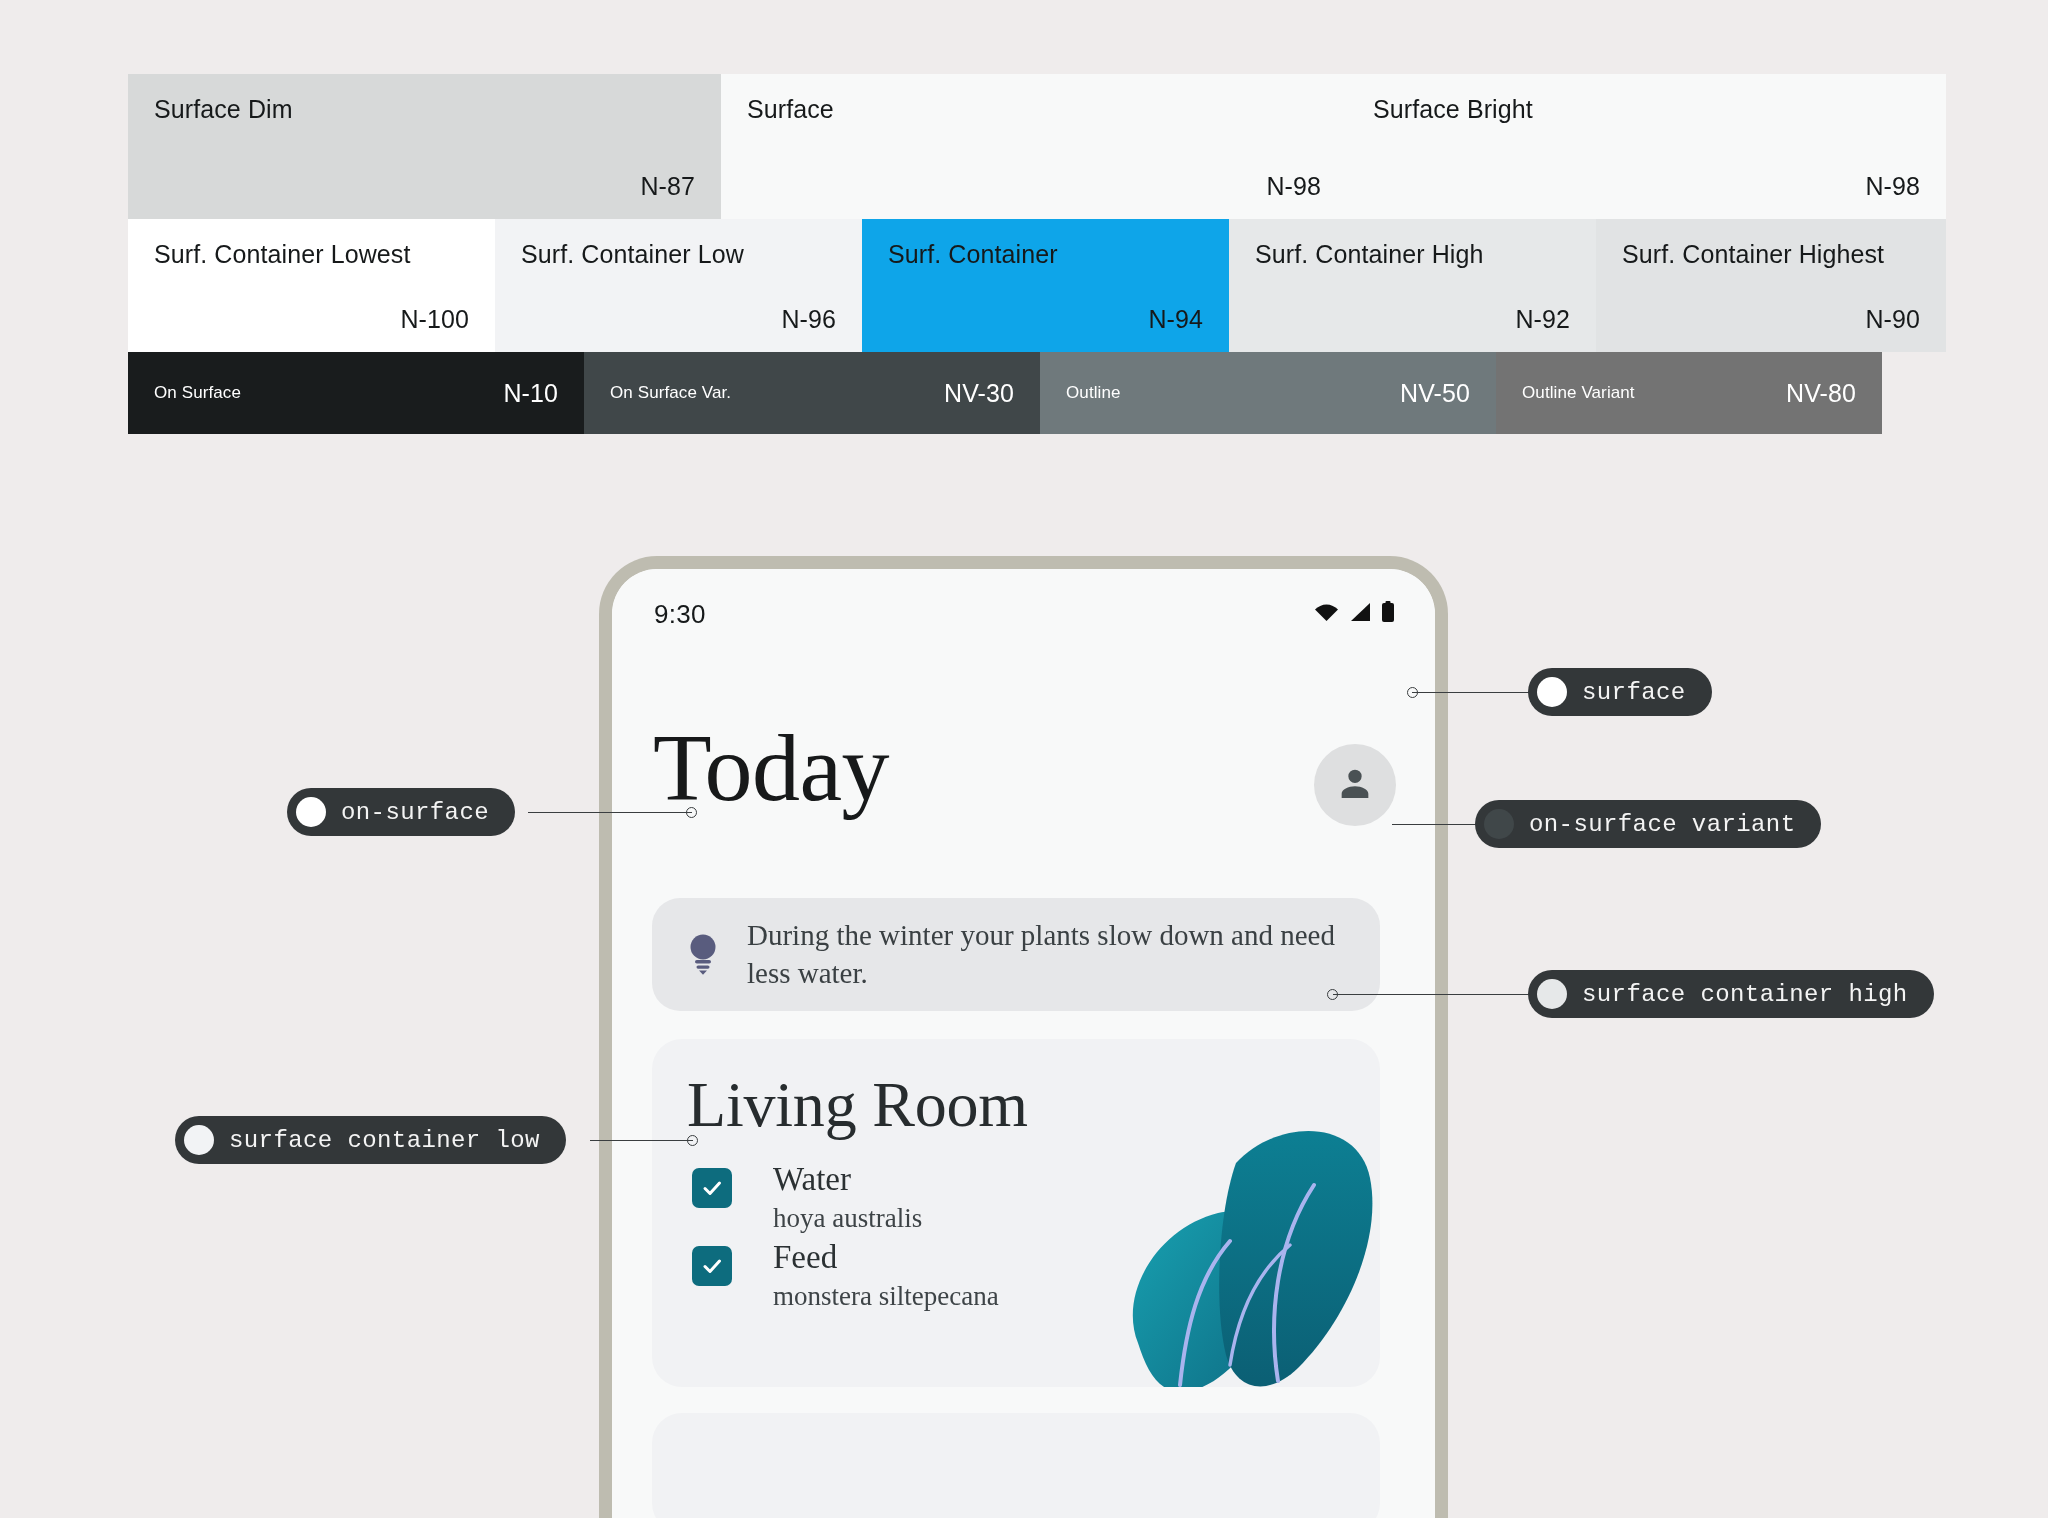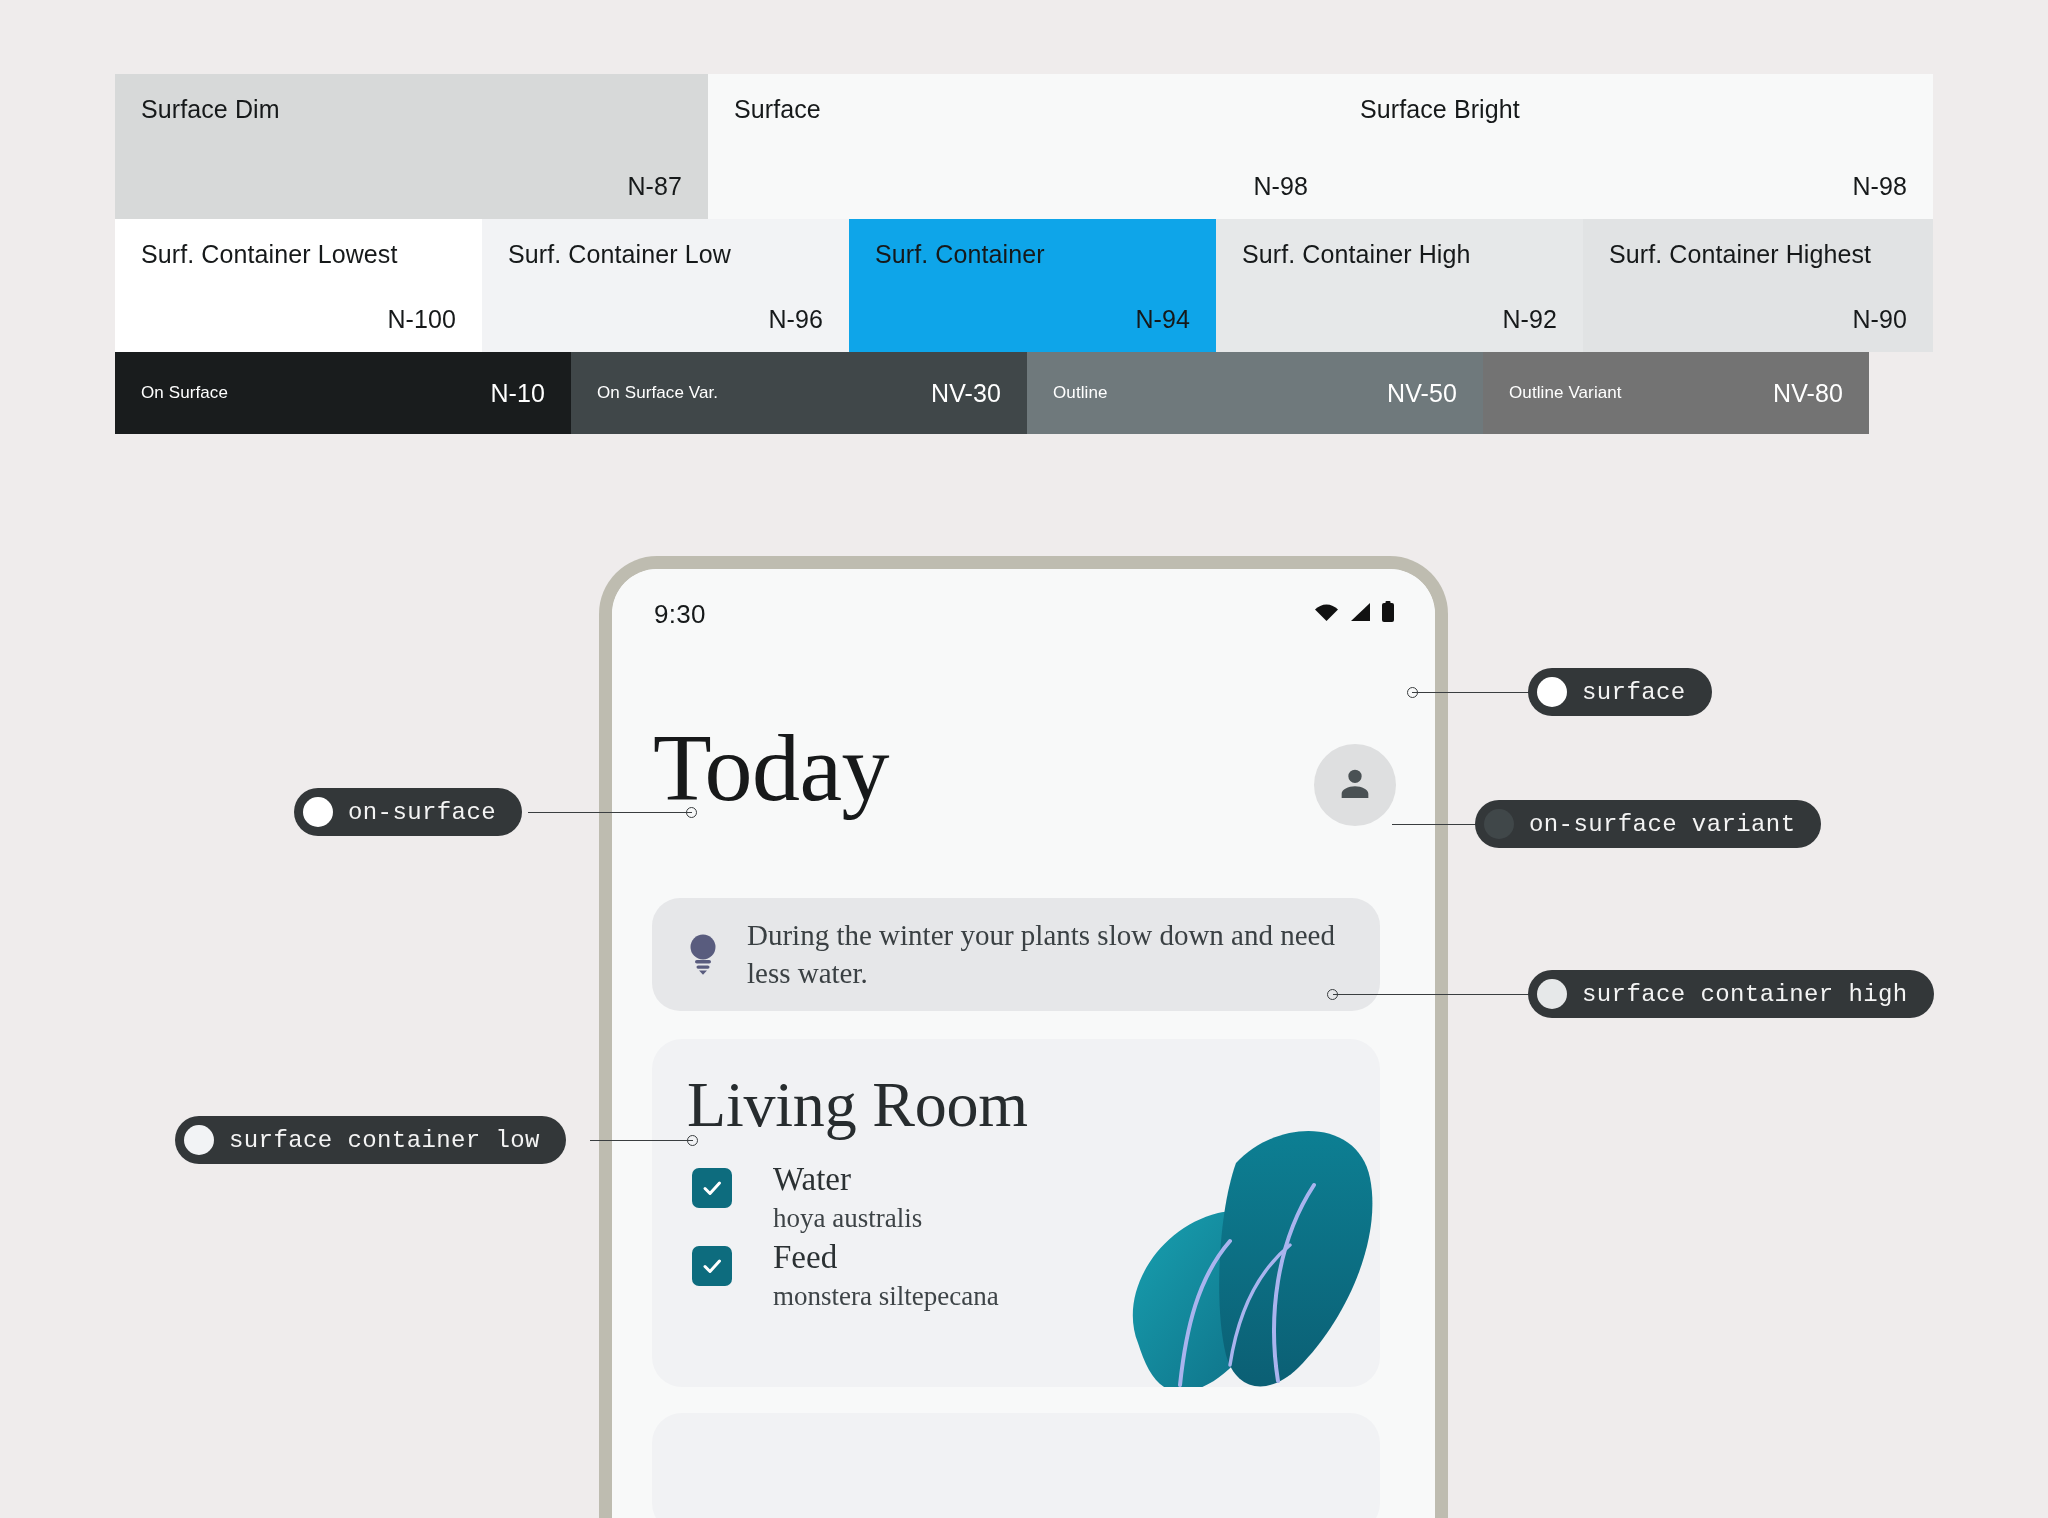--- a/index.html
+++ b/index.html
@@ -5,21 +5,21 @@
   * { box-sizing: border-box; margin: 0; padding: 0; }
   html, body {
     width: 2048px; height: 1518px;
     background: #EFECEC;
     font-family: "Liberation Sans", sans-serif;
     overflow: hidden;
   }
   #root { position: relative; width: 2048px; height: 1518px; }
 
   
-  .swatch-table { position: absolute; left: 115px; top: 74px; width: 1818px; }
+  .swatch-table { position: absolute; left: 128px; top: 74px; width: 1818px; }
   .swatch-row { display: flex; width: 100%; }
   .swatch {
     position: relative;
     display: flex;
     flex-direction: column;
     justify-content: space-between;
     padding: 22px 26px 18px 26px;
   }
   .swatch .sw-label {
     font-size: 25px;
@@ -364,21 +364,21 @@
 
   <div class="leader" style="left:1412px; top:692px; width:117px;"></div>
   <div class="leader-dot" style="left:1407px; top:687px;"></div>
   <div class="pill" style="left:1528px; top:668px;">
     <span class="pill-dot" style="background:#FFFFFF;"></span>
     <span class="pill-text">surface</span>
   </div>
 
   <div class="leader" style="left:528px; top:812px; width:164px;"></div>
   <div class="leader-dot" style="left:686px; top:807px;"></div>
-  <div class="pill" style="left:294px; top:788px;">
+  <div class="pill" style="left:287px; top:788px;">
     <span class="pill-dot" style="background:#FFFFFF;"></span>
     <span class="pill-text">on-surface</span>
   </div>
 
   <div class="leader" style="left:1392px; top:824px; width:86px;"></div>
   <div class="pill" style="left:1475px; top:800px;">
     <span class="pill-dot" style="background:#404749;"></span>
     <span class="pill-text">on-surface variant</span>
   </div>
 

